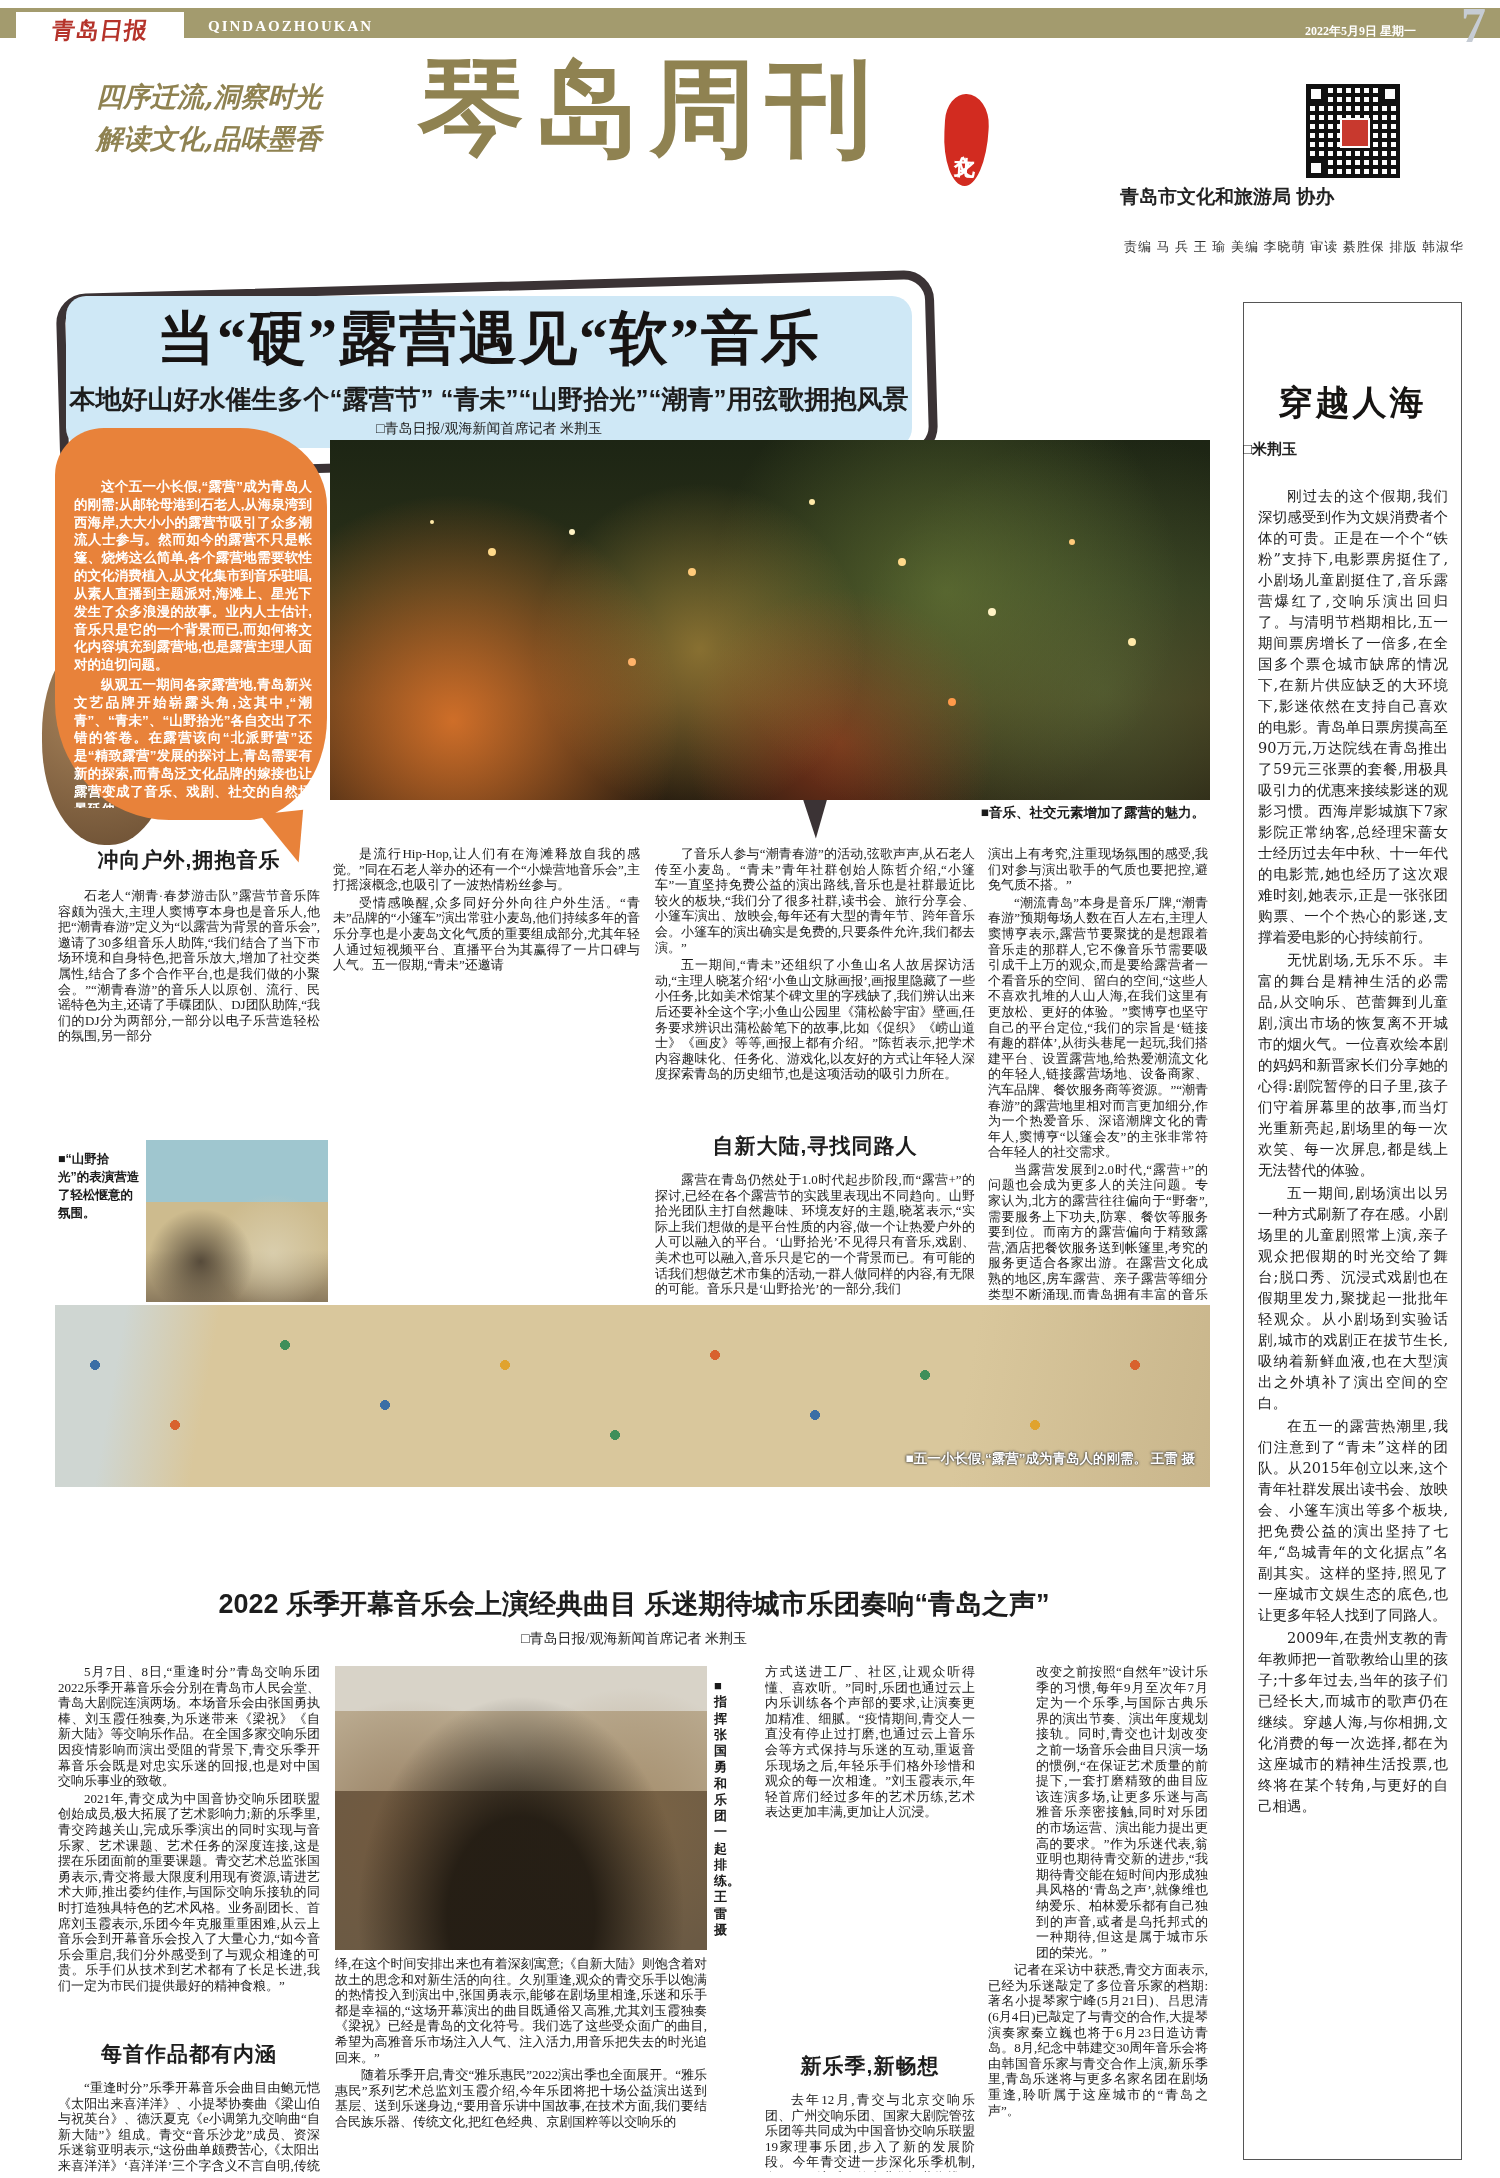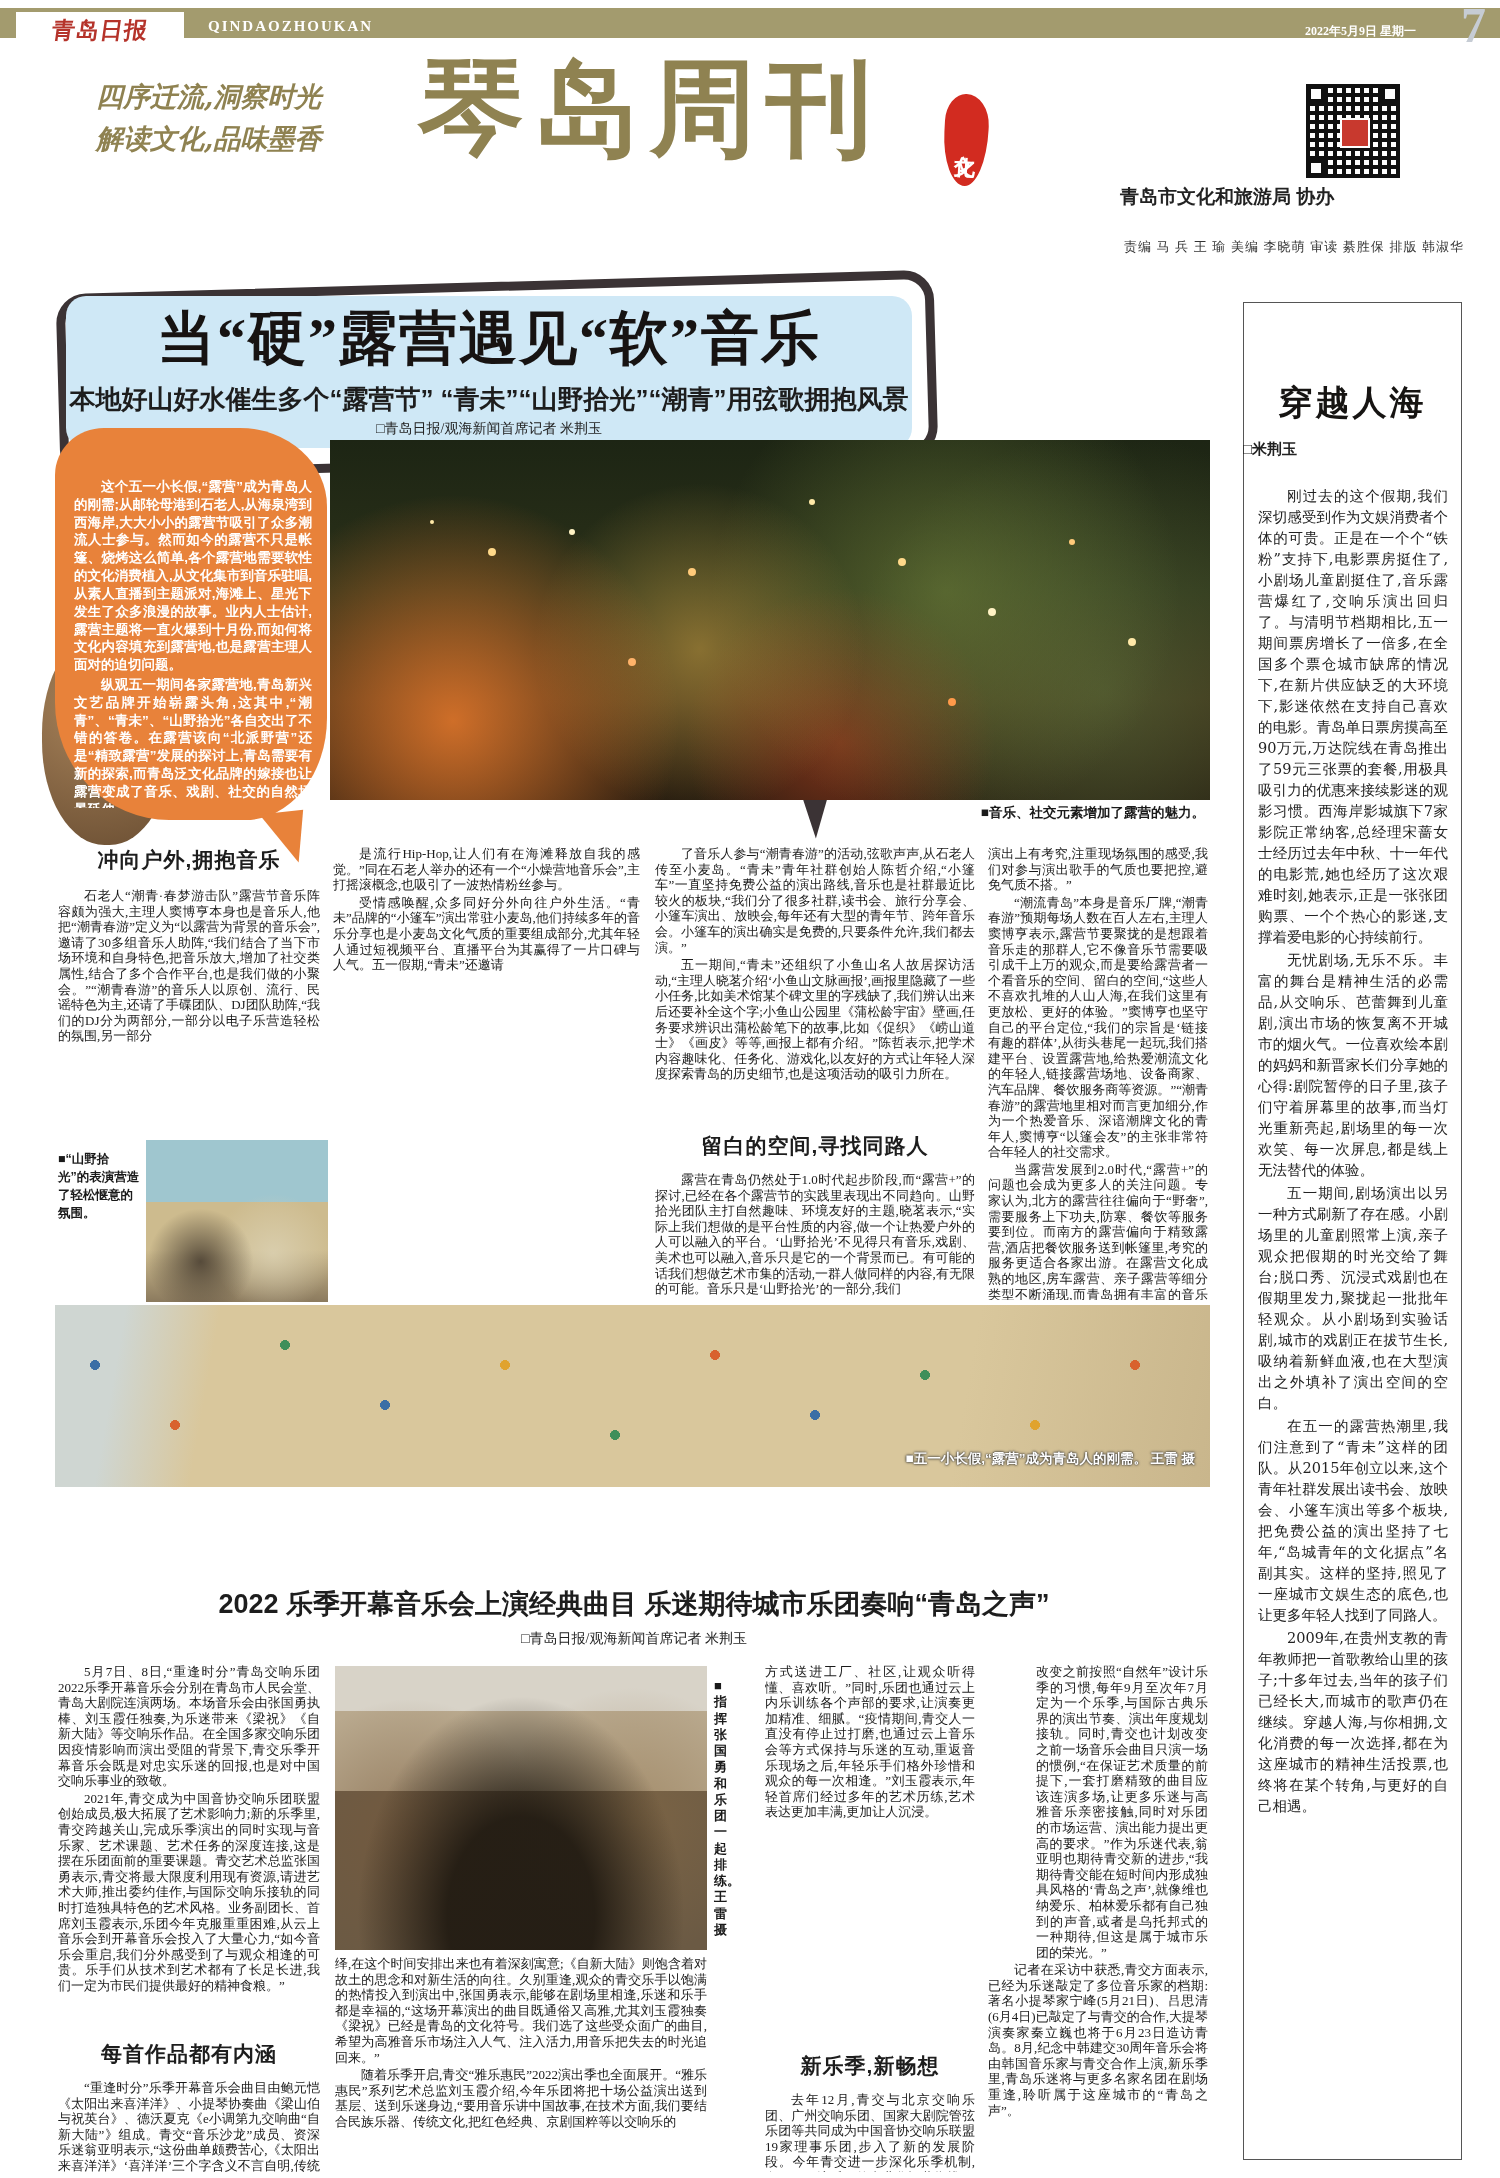--- a/index.html
+++ b/index.html
@@ -132,21 +132,21 @@
   <div class="abs bubble-fill"></div>
   <div class="abs hl1">当“硬”露营遇见“软”音乐</div>
   <div class="abs sub1">本地好山好水催生多个“露营节”  “青未”“山野拾光”“潮青”用弦歌拥抱风景</div>
   <div class="abs by1">□青岛日报/观海新闻首席记者  米荆玉</div>
   <div class="abs bubble-tail"></div>
 
   <div class="abs rock"></div>
   <div class="abs orange"></div>
   <div class="abs orange-tail"></div>
   <div class="abs orange-inner just clip">
-    <p>这个五一小长假,“露营”成为青岛人的刚需;从邮轮母港到石老人,从海泉湾到西海岸,大大小小的露营节吸引了众多潮流人士参与。然而如今的露营不只是帐篷、烧烤这么简单,各个露营地需要软性的文化消费植入,从文化集市到音乐驻唱,从素人直播到主题派对,海滩上、星光下发生了众多浪漫的故事。业内人士估计,露营主题将一直火爆到十月份,而如何将文化内容填充到露营地,也是露营主理人面对的迫切问题。</p>
+    <p>这个五一小长假,“露营”成为青岛人的刚需;从邮轮母港到石老人,从海泉湾到西海岸,大大小小的露营节吸引了众多潮流人士参与。然而如今的露营不只是帐篷、烧烤这么简单,各个露营地需要软性的文化消费植入,从文化集市到音乐驻唱,从素人直播到主题派对,海滩上、星光下发生了众多浪漫的故事。业内人士估计,音乐只是它的一个背景而已,而如何将文化内容填充到露营地,也是露营主理人面对的迫切问题。</p>
     <p>纵观五一期间各家露营地,青岛新兴文艺品牌开始崭露头角,这其中,“潮青”、“青未”、“山野拾光”各自交出了不错的答卷。在露营该向“北派野营”还是“精致露营”发展的探讨上,青岛需要有新的探索,而青岛泛文化品牌的嫁接也让露营变成了音乐、戏剧、社交的自然场景延伸。</p>
   </div>
 
   <div class="abs photo-night"></div>
   <div class="abs lights"></div>
   <div class="abs cap-night">■音乐、社交元素增加了露营的魅力。</div>
 
   <div class="abs sechead" style="left:58px;top:846px;width:262px;">冲向户外,拥抱音乐</div>
   <div class="abs bodytxt just clip" style="left:58px;top:888px;width:262px;height:248px;">
     <p>石老人“潮青·春梦游击队”露营节音乐阵容颇为强大,主理人窦博亨本身也是音乐人,他把“潮青春游”定义为“以露营为背景的音乐会”,邀请了30多组音乐人助阵,“我们结合了当下市场环境和自身特色,把音乐放大,增加了社交类属性,结合了多个合作平台,也是我们做的小聚会。”“潮青春游”的音乐人以原创、流行、民谣特色为主,还请了手碟团队、DJ团队助阵,“我们的DJ分为两部分,一部分以电子乐营造轻松的氛围,另一部分</p>
@@ -156,21 +156,21 @@
 
   <div class="abs bodytxt just clip" style="left:333px;top:846px;width:307px;height:454px;">
     <p>是流行Hip-Hop,让人们有在海滩释放自我的感觉。”同在石老人举办的还有一个“小燥营地音乐会”,主打摇滚概念,也吸引了一波热情粉丝参与。</p>
     <p>受情感唤醒,众多同好分外向往户外生活。“青未”品牌的“小篷车”演出常驻小麦岛,他们持续多年的音乐分享也是小麦岛文化气质的重要组成部分,尤其年轻人通过短视频平台、直播平台为其赢得了一片口碑与人气。五一假期,“青未”还邀请</p>
   </div>
 
   <div class="abs bodytxt just clip" style="left:655px;top:846px;width:320px;height:280px;">
     <p>了音乐人参与“潮青春游”的活动,弦歌声声,从石老人传至小麦岛。“青未”青年社群创始人陈哲介绍,“小篷车”一直坚持免费公益的演出路线,音乐也是社群最近比较火的板块,“我们分了很多社群,读书会、旅行分享会、小篷车演出、放映会,每年还有大型的青年节、跨年音乐会。小篷车的演出确实是免费的,只要条件允许,我们都去演。”</p>
     <p>五一期间,“青未”还组织了小鱼山名人故居探访活动,“主理人晓茗介绍‘小鱼山文脉画报’,画报里隐藏了一些小任务,比如美术馆某个碑文里的字残缺了,我们辨认出来后还要补全这个字;小鱼山公园里《蒲松龄宇宙》壁画,任务要求辨识出蒲松龄笔下的故事,比如《促织》《崂山道士》《画皮》等等,画报上都有介绍。”陈哲表示,把学术内容趣味化、任务化、游戏化,以友好的方式让年轻人深度探索青岛的历史细节,也是这项活动的吸引力所在。</p>
   </div>
-  <div class="abs sechead" style="left:655px;top:1132px;width:320px;">留白的空间,寻找同路人</div>
+  <div class="abs sechead" style="left:655px;top:1132px;width:320px;">自新大陆,寻找同路人</div>
   <div class="abs bodytxt just clip" style="left:655px;top:1172px;width:320px;height:128px;">
     <p>露营在青岛仍然处于1.0时代起步阶段,而“露营+”的探讨,已经在各个露营节的实践里表现出不同趋向。山野拾光团队主打自然趣味、环境友好的主题,晓茗表示,“实际上我们想做的是平台性质的内容,做一个让热爱户外的人可以融入的平台。‘山野拾光’不见得只有音乐,戏剧、美术也可以融入,音乐只是它的一个背景而已。有可能的话我们想做艺术市集的活动,一群人做同样的内容,有无限的可能。音乐只是‘山野拾光’的一部分,我们</p>
   </div>
 
   <div class="abs bodytxt just clip" style="left:988px;top:846px;width:220px;height:454px;">
     <p style="text-indent:0;">演出上有考究,注重现场氛围的感受,我们对参与演出歌手的气质也要把控,避免气质不搭。”</p>
     <p>“潮流青岛”本身是音乐厂牌,“潮青春游”预期每场人数在百人左右,主理人窦博亨表示,露营节要聚拢的是想跟着音乐走的那群人,它不像音乐节需要吸引成千上万的观众,而是要给露营者一个看音乐的空间、留白的空间,“这些人不喜欢扎堆的人山人海,在我们这里有更放松、更好的体验。”窦博亨也坚守自己的平台定位,“我们的宗旨是‘链接有趣的群体’,从街头巷尾一起玩,我们搭建平台、设置露营地,给热爱潮流文化的年轻人,链接露营场地、设备商家、汽车品牌、餐饮服务商等资源。”“潮青春游”的露营地里相对而言更加细分,作为一个热爱音乐、深谙潮牌文化的青年人,窦博亨“以篷会友”的主张非常符合年轻人的社交需求。</p>
     <p>当露营发展到2.0时代,“露营+”的问题也会成为更多人的关注问题。专家认为,北方的露营往往偏向于“野奢”,需要服务上下功夫,防寒、餐饮等服务要到位。而南方的露营偏向于精致露营,酒店把餐饮服务送到帐篷里,考究的服务更适合各家出游。在露营文化成熟的地区,房车露营、亲子露营等细分类型不断涌现,而青岛拥有丰富的音乐节/露天演出资源,海滩、岛屿也是绝佳的露营场所,自然景观与人文景观具有天然的复合度;如何把小麦岛的“小篷车”、中山公园里的“山野拾光”、石老人的“潮青春游”变成全面开花、风格各异的常规活动,露营爱好者、“青未”们有望在2022年暑期交出一份新的答案。</p>
   </div>
 

